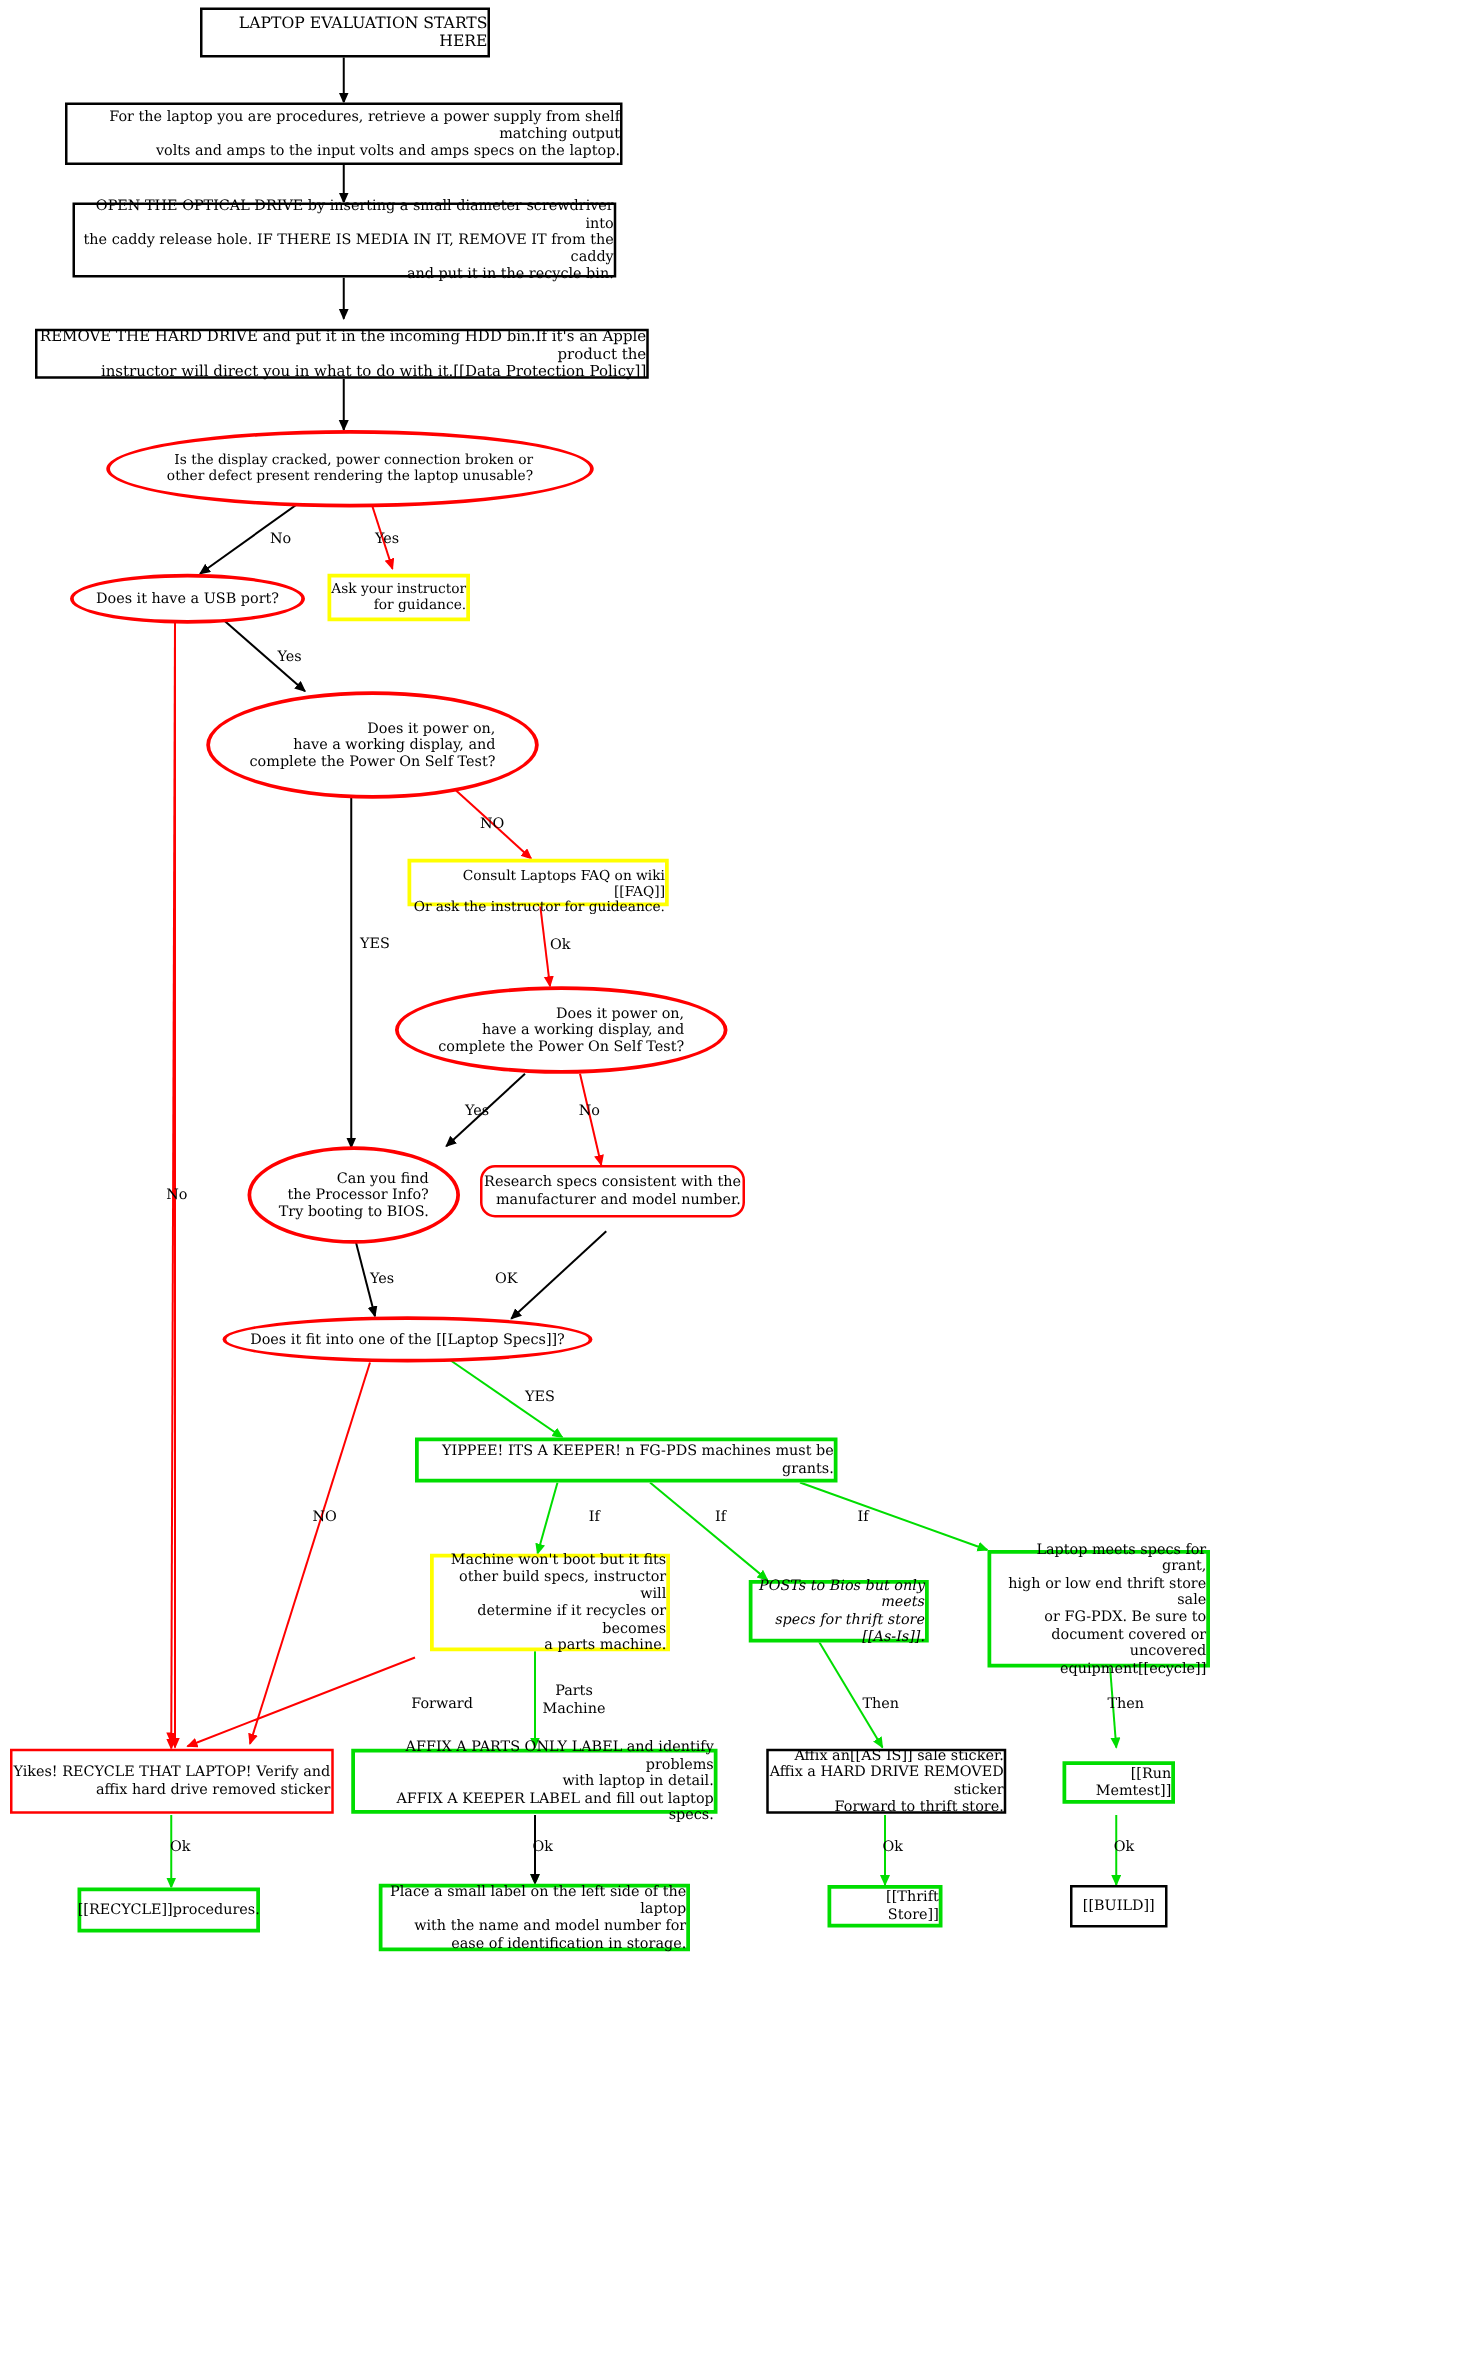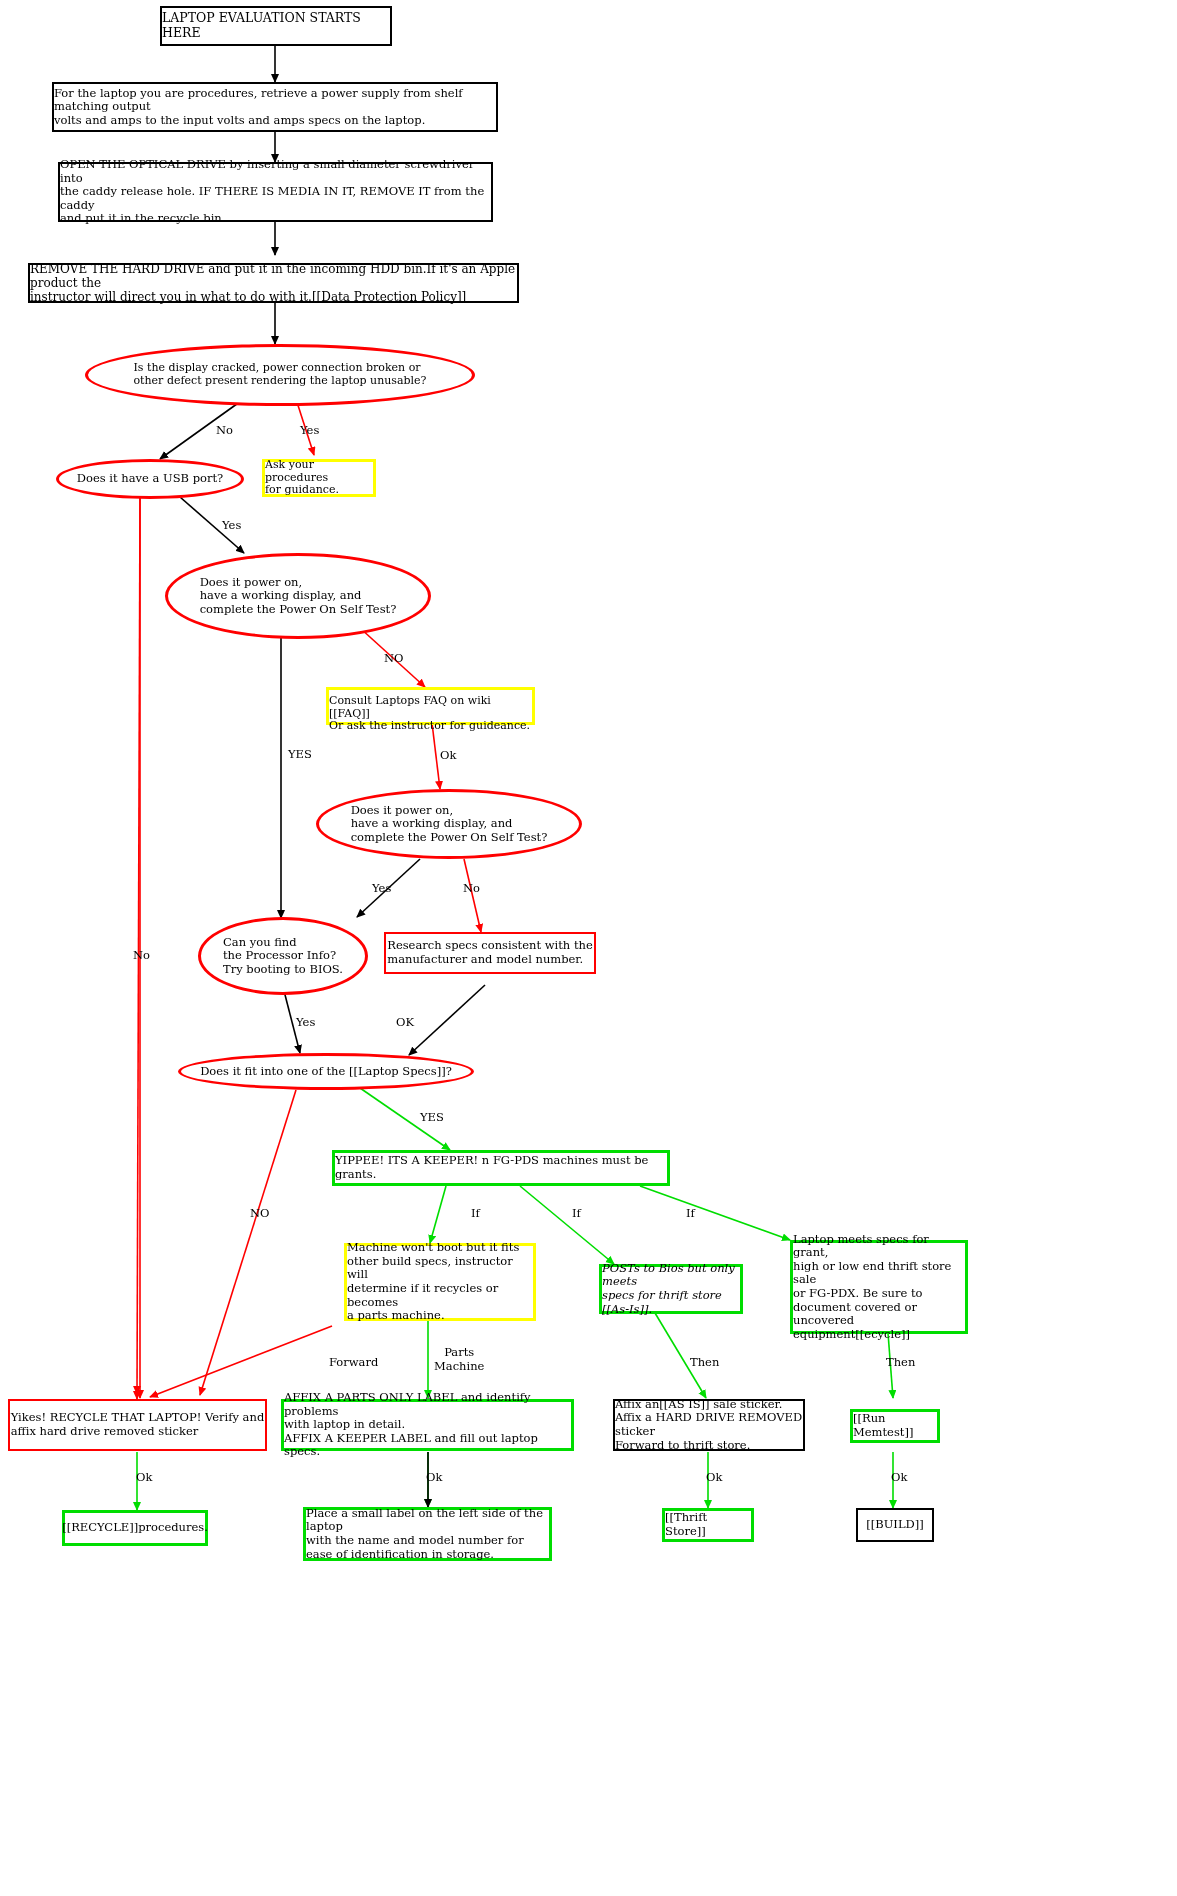--- a/index.html
+++ b/index.html
@@ -1,21 +1,21 @@
 <!DOCTYPE html>
 <html><head>
 <meta charset="utf-8">
 <style>
   html,body{margin:0;padding:0;background:#ffffff;}
   body{width:1177px;height:1896px;position:relative;
        font-family:"DejaVu Serif","Liberation Serif",serif;}
   #canvas{position:absolute;left:0;top:0;width:1177px;height:1896px;}
   svg.edges{position:absolute;left:0;top:0;width:1177px;height:1896px;pointer-events:none;}
   .node{position:absolute;box-sizing:border-box;display:flex;align-items:center;
-        justify-content:center;text-align:left;background:#ffffff;}
+        justify-content:center;text-align:right;background:#ffffff;}
   .node .txt{display:block;line-height:1.18;white-space:pre-line;}
   .box{border-style:solid;}
   .ell{border-style:solid;border-radius:50%;}
   .b-black{border-color:#000000;}
   .b-red{border-color:#ff0000;}
   .b-yellow{border-color:#ffff00;}
   .b-green{border-color:#00dd00;}
   .bw2{border-width:2px;}
   .bw3{border-width:3px;}
   .elabel{position:absolute;color:#000000;white-space:nowrap;
@@ -105,21 +105,21 @@
     <span class="txt" style="font-size:12px;">REMOVE THE HARD DRIVE and put it in the incoming HDD bin.If it's an Apple product the
 instructor will direct you in what to do with it.[[Data Protection Policy]]</span>
   </div>
 
   <div class="node ell b-red bw3" style="left:85px; top:344px; width:390px; height:62px;">
     <span class="txt" style="font-size:11px;">Is the display cracked, power connection broken or
 other defect present rendering the laptop unusable?</span>
   </div>
 
   <div class="node box b-yellow bw3" style="left:262px; top:459px; width:114px; height:38px;">
-    <span class="txt" style="font-size:11px;">Ask your procedures
+    <span class="txt" style="font-size:11px;">Ask your instructor
 for guidance.</span>
   </div>
 
   <div class="node ell b-red bw3" style="left:56px; top:459px; width:188px; height:40px;">
     <span class="txt" style="font-size:11.5px;">Does it have a USB port?</span>
   </div>
 
   <div class="node ell b-red bw3" style="left:165px; top:553px; width:266px; height:86px;">
     <span class="txt" style="font-size:11.5px;">Does it power on,
 have a working  display, and
@@ -136,21 +136,21 @@
 have a working display, and
 complete the Power On Self Test?</span>
   </div>
 
   <div class="node ell b-red bw3" style="left:198px; top:917px; width:170px; height:78px;">
     <span class="txt" style="font-size:11.5px;">Can you find
 the Processor Info?
 Try booting to BIOS.</span>
   </div>
 
-  <div class="node box b-red bw2" style="left:384px; top:932px; width:212px; height:42px;">
+  <div class="node box b-red bw2" style="left:384px; top:932px; width:212px; height:42px;border-radius:12px;">
     <span class="txt" style="font-size:11.5px;">Research specs consistent with the
 manufacturer and model number.</span>
   </div>
 
   <div class="node ell b-red bw3" style="left:178px; top:1053px; width:296px; height:37px;">
     <span class="txt" style="font-size:11.5px;">Does it fit into one of the [[Laptop Specs]]?</span>
   </div>
 
   <div class="node box b-green bw3" style="left:332px; top:1150px; width:338px; height:36px;">
     <span class="txt" style="font-size:11.5px;">YIPPEE! ITS A KEEPER! n FG-PDS machines must be grants.</span>

